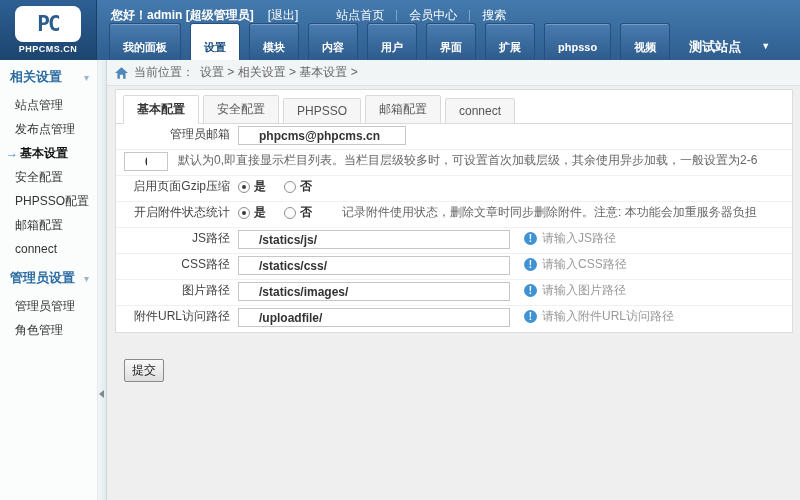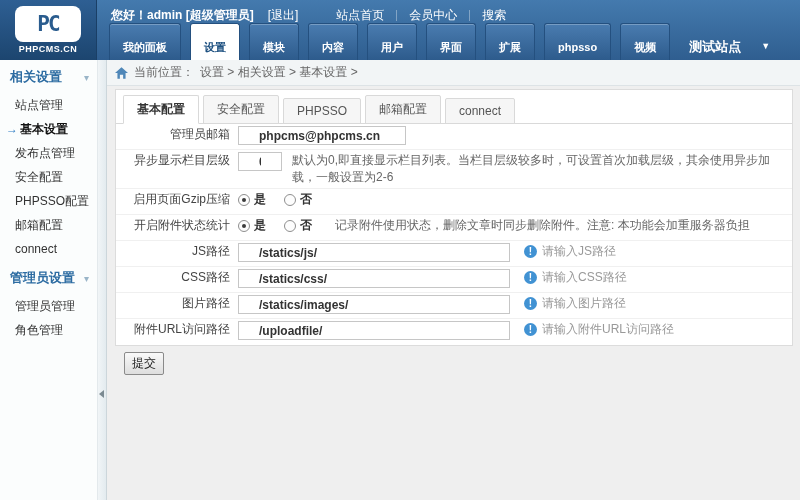--- a/index.html
+++ b/index.html
@@ -55,21 +55,21 @@
   .txt-small { width:44px; }
   .txt-path { width:272px; }
   .help { color:#666; margin-left:10px; }
   .radio-group { display:flex; align-items:center; }
   .radio-opt { display:flex; align-items:center; margin-right:18px; cursor:pointer; color:#333; font-weight:bold; }
   .radio { width:12px; height:12px; border-radius:50%; border:1px solid #8f8f8f; background:#fdfdfd; display:inline-block; position:relative; margin-right:4px; }
   .radio.checked::after { content:""; position:absolute; left:3px; top:3px; width:4px; height:4px; background:#3c3c3c; border-radius:50%; }
   .hint { display:flex; align-items:center; gap:5px; color:#999; margin-left:14px; }
   .info-icon { width:13px; height:13px; flex:none; border-radius:50%; background:#4192d3; color:#fff; font-size:10px; font-weight:bold; display:inline-flex; align-items:center; justify-content:center; line-height:1; }
 
-  .submit-row { padding:6px 0 0 9px; }
+  .submit-row { padding:26px 0 0 9px; }
   .submit-btn { font-size:12px; color:#222; padding:2px 7px; background:linear-gradient(#f9f9f9,#dedede); border:1px solid #8a8a8a; border-radius:2px; cursor:pointer; font-family:"Liberation Sans","DejaVu Sans",sans-serif; }
 </style>
 </head>
 <body>
 
 <div class="header">
   <div class="logo-box">
     <div class="logo-badge">
       <span class="logo-pc">PC</span>
     </div>
@@ -106,22 +106,22 @@
 </div>
 
 <div class="main">
 
   <div class="sidebar">
     <div class="side-section-header">
       <span>相关设置</span>
       <span class="carrow">▾</span>
     </div>
     <div class="side-item">站点管理</div>
+    <div class="side-item">发布点管理</div>
     <div class="side-item active"><span class="go">→</span><span>基本设置</span></div>
-    <div class="side-item">发布点管理</div>
     <div class="side-item">安全配置</div>
     <div class="side-item">PHPSSO配置</div>
     <div class="side-item">邮箱配置</div>
     <div class="side-item">connect</div>
     <div class="side-section-header">
       <span>管理员设置</span>
       <span class="carrow">▾</span>
     </div>
     <div class="side-item">管理员管理</div>
     <div class="side-item">角色管理</div>
@@ -149,21 +149,20 @@
           <span class="ctab">邮箱配置</span>
           <span class="ctab">connect</span>
         </div>
 
         <div class="form-row">
           <span class="row-label">管理员邮箱</span>
           <input class="txt txt-email" type="text" value="phpcms@phpcms.cn" style="">
         </div>
 
         <div class="form-row">
-          <span class="row-label">异步显示栏目层级</span>
           <input class="txt txt-small" type="text" value="0" style="">
           <span class="help">默认为0,即直接显示栏目列表。当栏目层级较多时，可设置首次加载层级，其余使用异步加载，一般设置为2-6</span>
         </div>
 
         <div class="form-row">
           <span class="row-label">启用页面Gzip压缩</span>
           <span class="radio-group">
             <span class="radio-opt">
                 <span class="radio checked"></span>
                 <span>是</span>
@@ -180,21 +179,21 @@
           <span class="radio-group">
             <span class="radio-opt">
                 <span class="radio checked"></span>
                 <span>是</span>
               </span>
             <span class="radio-opt">
                 <span class="radio"></span>
                 <span>否</span>
               </span>
           </span>
-          <span class="help" style="margin-left:5px;">记录附件使用状态，删除文章时同步删除附件。注意: 本功能会加重服务器负担</span>
+          <span class="help" style="margin-left:12px;">记录附件使用状态，删除文章时同步删除附件。注意: 本功能会加重服务器负担</span>
         </div>
 
         <div class="form-row">
           <span class="row-label">JS路径</span>
           <input class="txt txt-path" type="text" value="/statics/js/" style="">
           <span class="hint">
               <span class="info-icon">!</span>
               <span>请输入JS路径</span>
             </span>
         </div>

